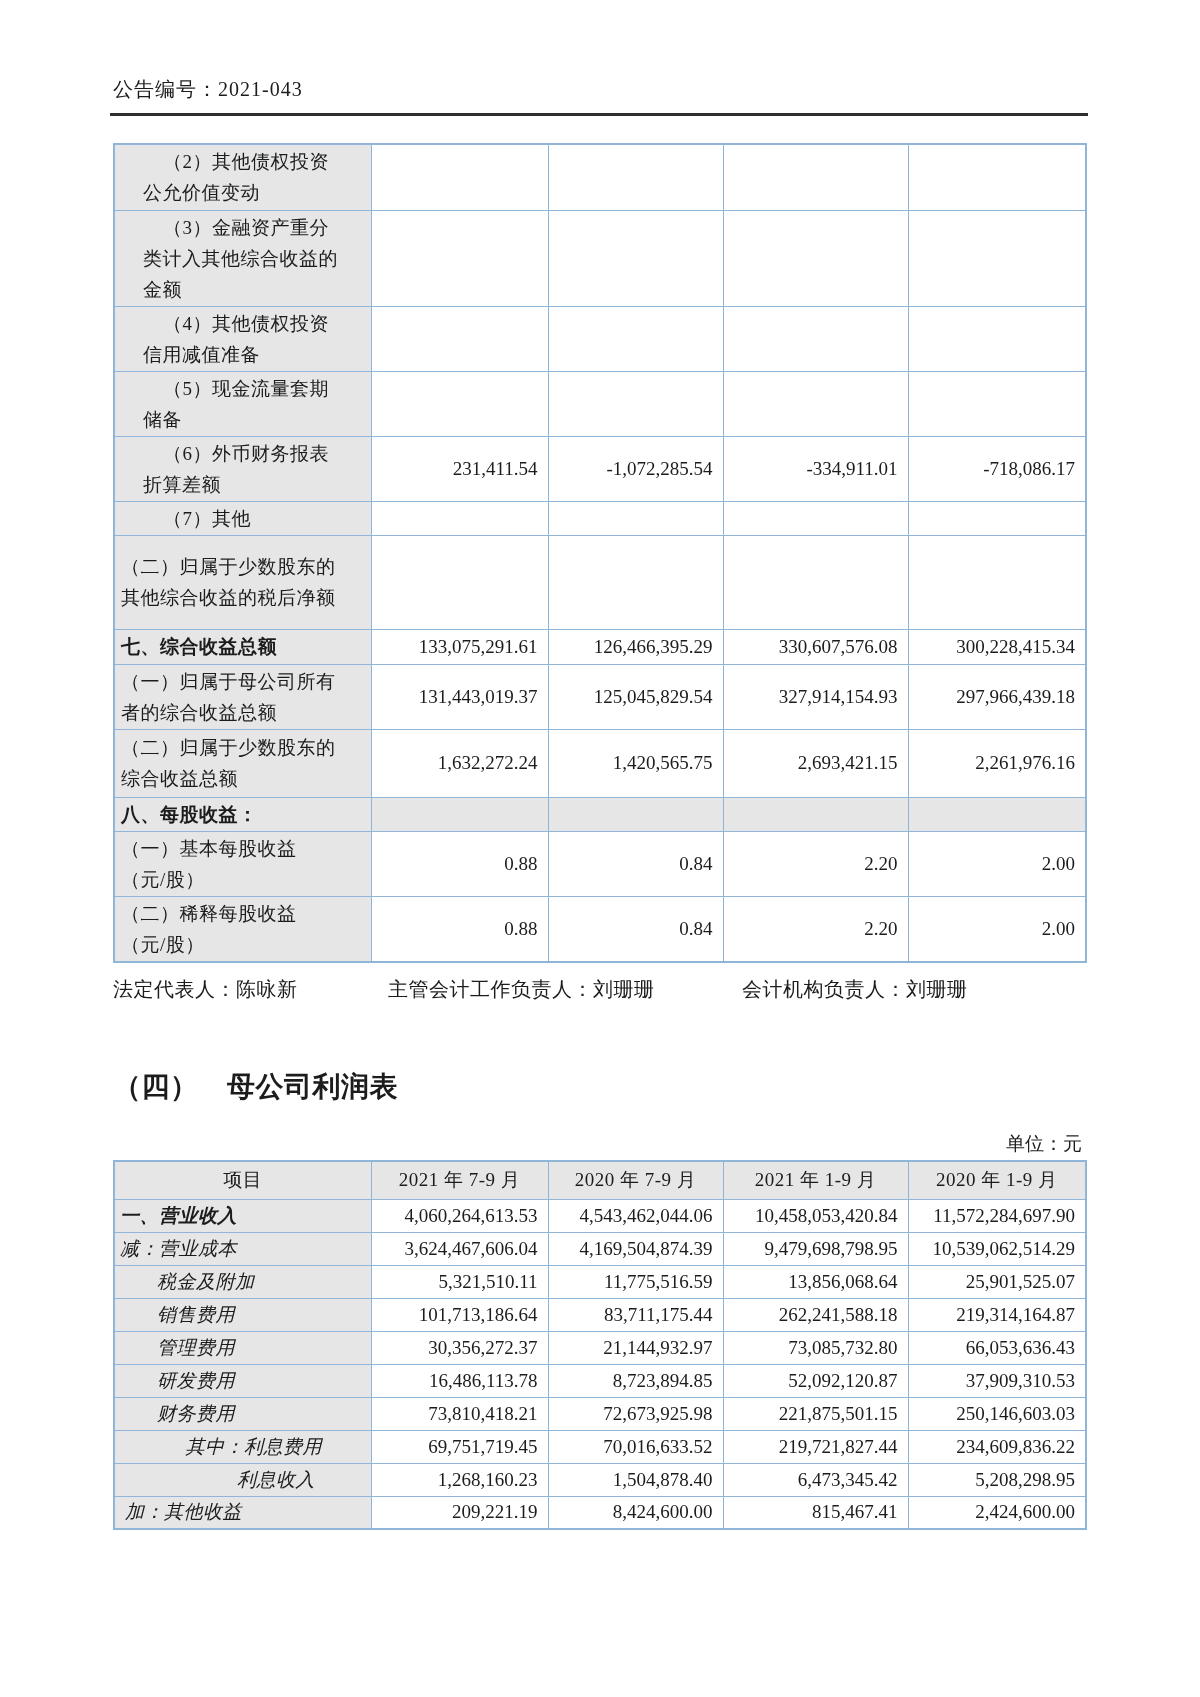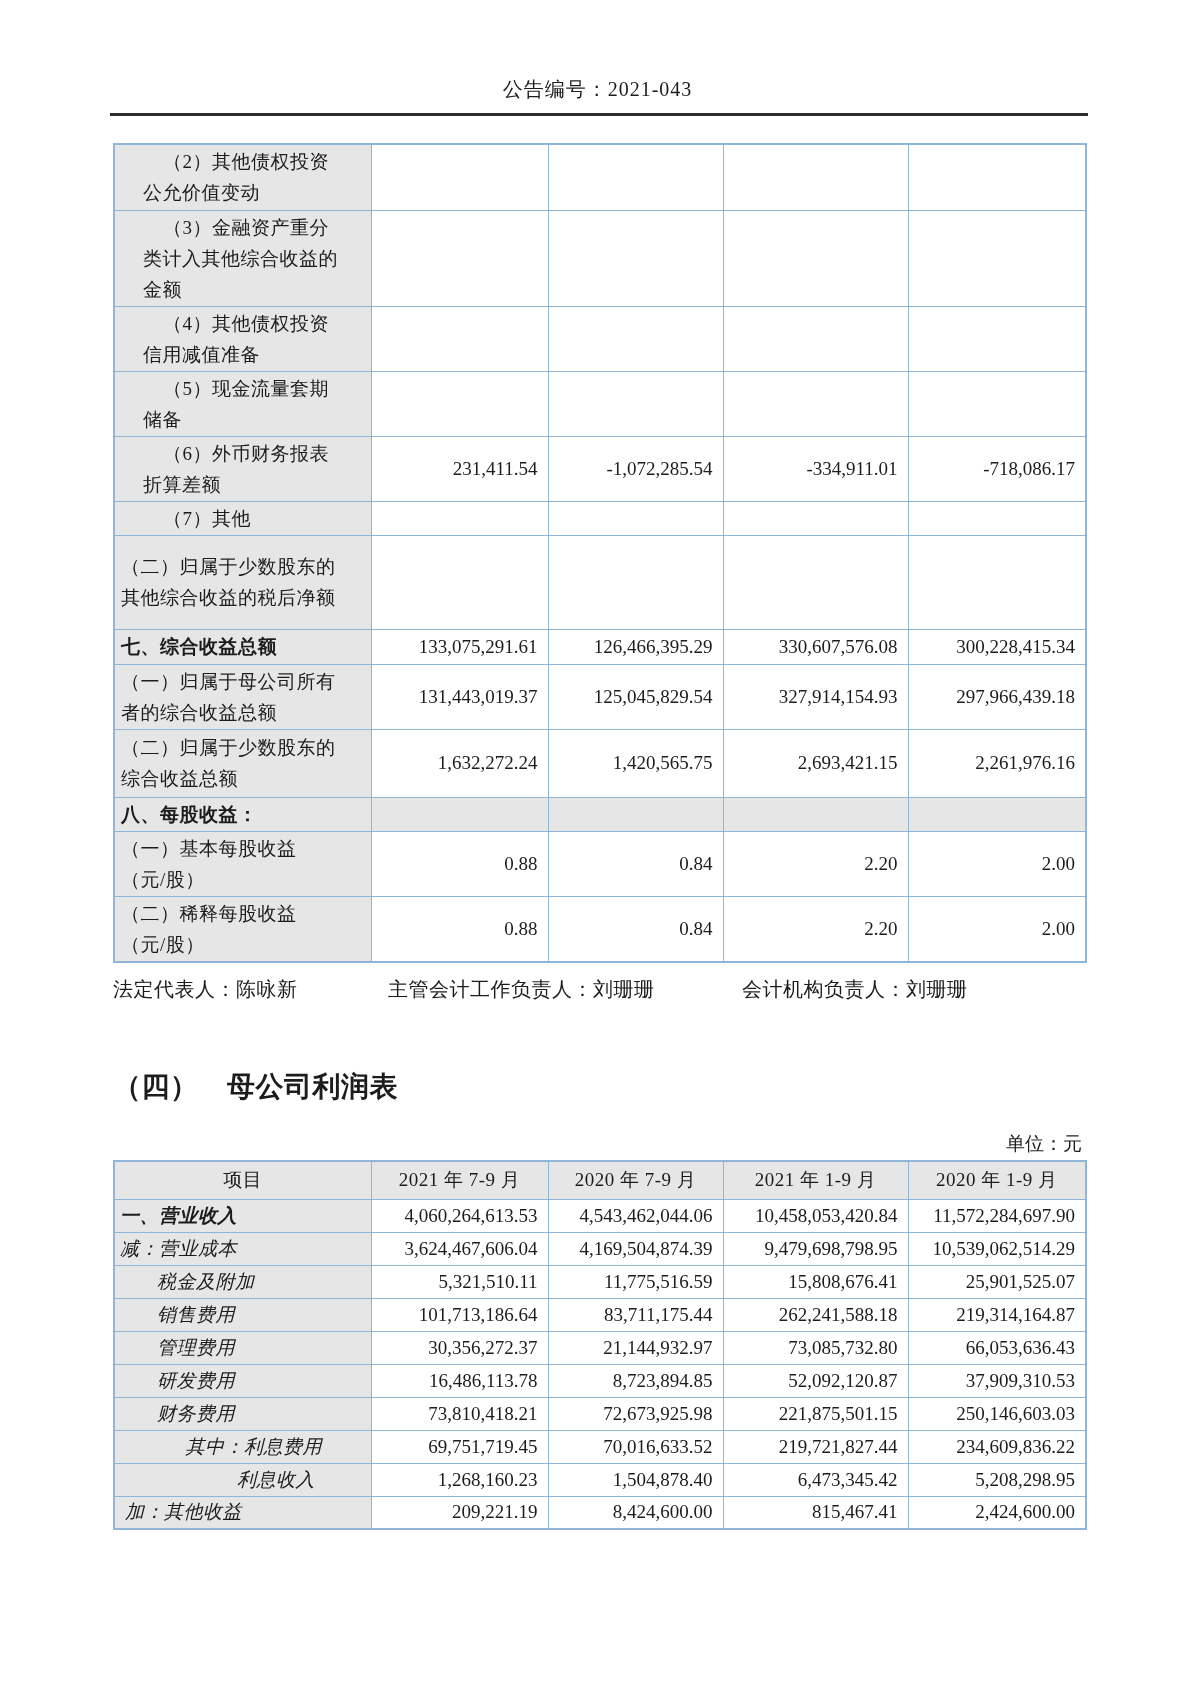--- a/index.html
+++ b/index.html
@@ -12,21 +12,21 @@
   .page{
     position:relative;
     width:1200px;height:1697px;
     background:#ffffff;
     font-family:"Liberation Serif","DejaVu Serif",serif;
     color:var(--ink);
     overflow:hidden;
   }
   .doc-number{
     position:absolute;top:76px;left:113px;width:969px;
-    text-align:center;font-size:20px;letter-spacing:1px;
+    text-align:left;font-size:20px;letter-spacing:1px;
   }
   .top-rule{
     position:absolute;top:113px;left:110px;width:978px;height:3px;
     background:var(--rule);
   }
   table.fin-table{
     position:absolute;left:113px;
     border-collapse:collapse;table-layout:fixed;
     width:972px;
     border:2px solid var(--border);
@@ -246,21 +246,21 @@
           <td class="label">减：营业成本</td>
           <td class="val">3,624,467,606.04</td>
           <td class="val">4,169,504,874.39</td>
           <td class="val">9,479,698,798.95</td>
           <td class="val">10,539,062,514.29</td>
         </tr>
         <tr>
           <td class="label ind-a">税金及附加</td>
           <td class="val">5,321,510.11</td>
           <td class="val">11,775,516.59</td>
-          <td class="val">15,808,676.41</td>
+          <td class="val">13,856,068.64</td>
           <td class="val">25,901,525.07</td>
         </tr>
         <tr>
           <td class="label ind-a">销售费用</td>
           <td class="val">101,713,186.64</td>
           <td class="val">83,711,175.44</td>
           <td class="val">262,241,588.18</td>
           <td class="val">219,314,164.87</td>
         </tr>
         <tr>

